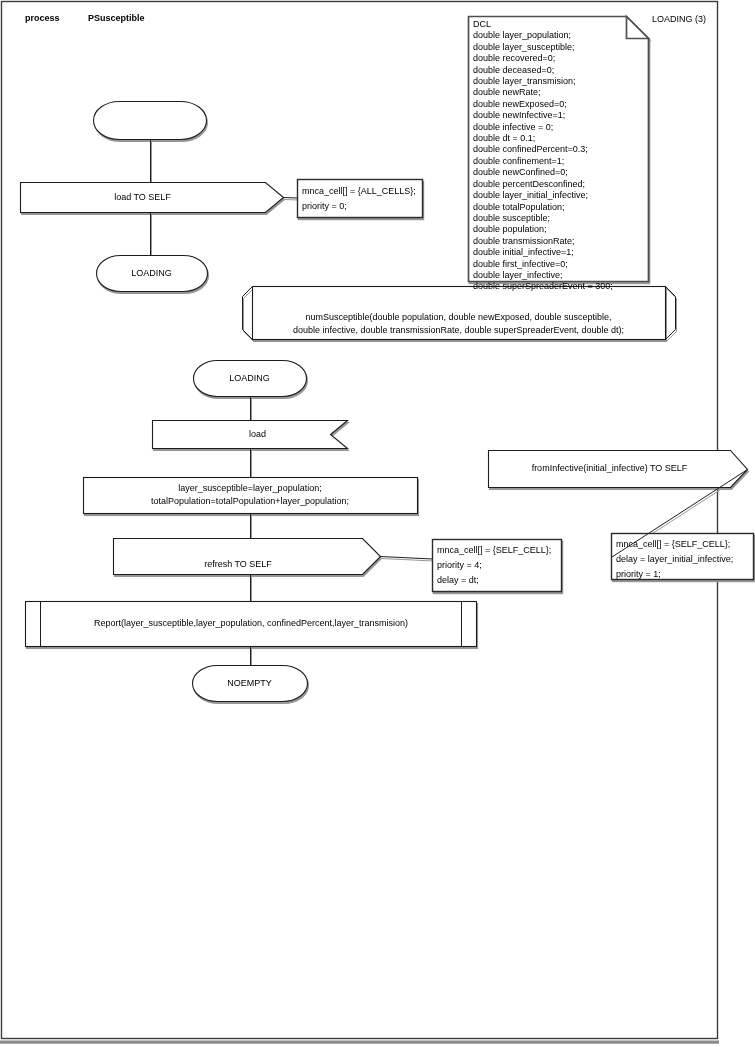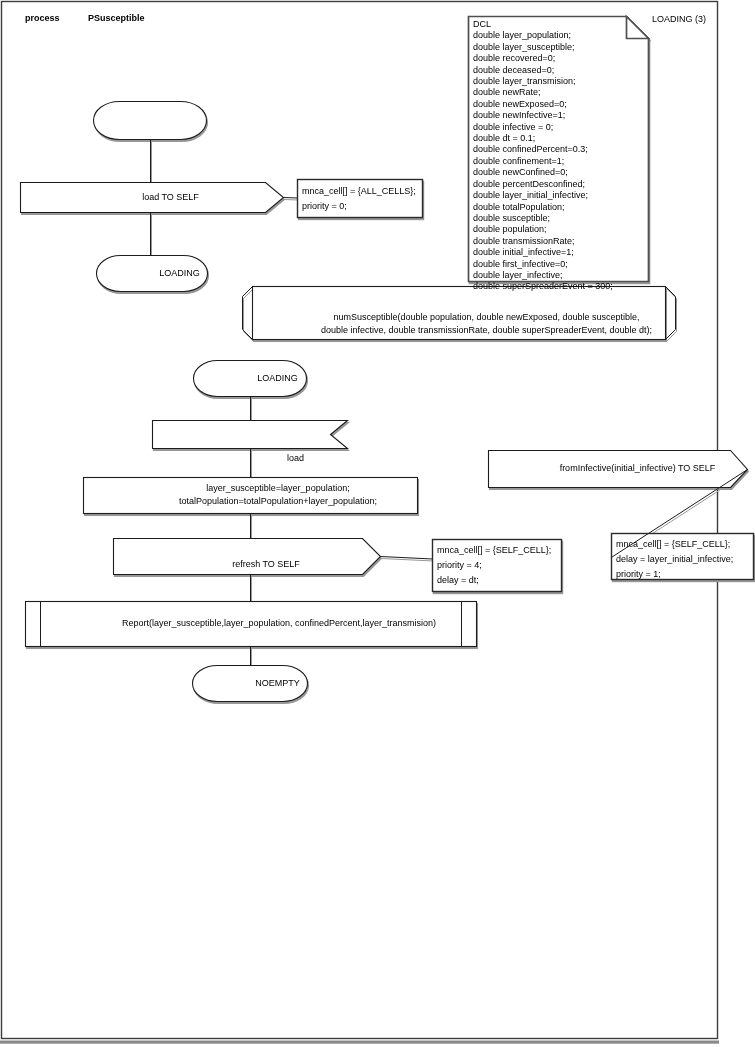--- a/index.html
+++ b/index.html
@@ -11,21 +11,21 @@
     color:#000;
     overflow:hidden;
   }
   #diagram-svg{position:absolute;left:0;top:0;}
   .shadowed{filter:drop-shadow(1.5px 2.2px 0 #979797);}
   .sym{fill:#ffffff;stroke:#1c1c1c;stroke-width:1.1;}
   .cmt{fill:#ffffff;stroke:#2a2a2a;stroke-width:1.4;}
   .ln{stroke:#1c1c1c;stroke-width:1;fill:none;}
   .txtsym{fill:#ffffff;stroke:#4f4f4f;stroke-width:1.7;}
   .t{position:absolute;font-size:9px;line-height:11.4px;white-space:pre-line;}
-  .c{display:flex;align-items:center;justify-content:center;text-align:center;line-height:13px;padding-left:28px;}
+  .c{display:flex;align-items:center;justify-content:center;text-align:center;line-height:13px;}
   .bold{font-weight:bold;}
   .cmt-t{line-height:15px;}
 </style>
 </head>
 <body>
 
 <div id="canvas">
 
   <svg id="diagram-svg" width="755" height="1047" viewBox="0 0 755 1047">
 
@@ -113,21 +113,21 @@
   <div class="t cmt-t" style="left:302px;top:184px;width:118px;">mnca_cell[] = {ALL_CELLS};
 priority = 0;</div>
 
   <div class="t c" style="left:96px;top:255px;width:111px;height:36px;">LOADING</div>
 
   <div class="t c" style="left:252px;top:290px;width:413px;height:68px;">numSusceptible(double population, double newExposed, double susceptible,
 double infective, double transmissionRate, double superSpreaderEvent, double dt);</div>
 
   <div class="t c" style="left:193px;top:360px;width:113px;height:36px;">LOADING</div>
 
-  <div class="t c" style="left:170px;top:420px;width:195px;height:28px;margin-top:24px;">load</div>
+  <div class="t c" style="left:160px;top:420px;width:195px;height:28px;">load</div>
 
   <div class="t c" style="left:83px;top:477px;width:334px;height:36px;border-radius:10px;">layer_susceptible=layer_population;
 totalPopulation=totalPopulation+layer_population;</div>
 
   <div class="t c" style="left:113px;top:538px;width:250px;height:36px;margin-top:8px;">refresh TO SELF</div>
 
   <div class="t cmt-t" style="left:437px;top:543px;width:122px;">mnca_cell[] = {SELF_CELL};
 priority = 4;
 delay = dt;</div>
 

